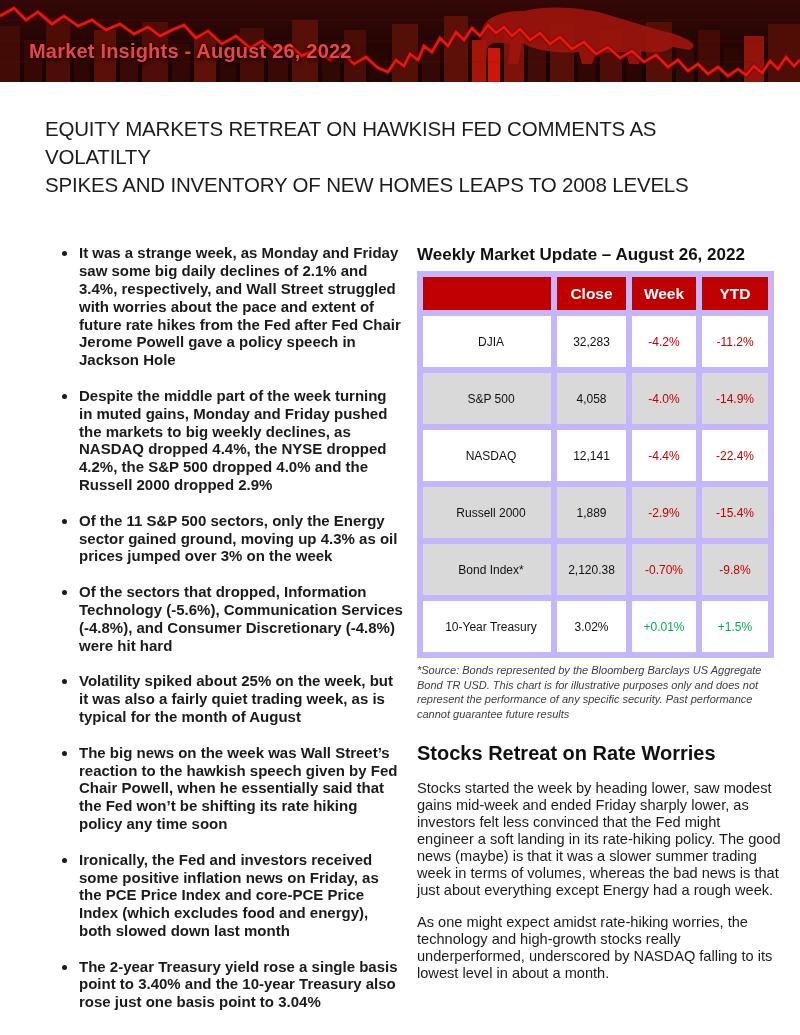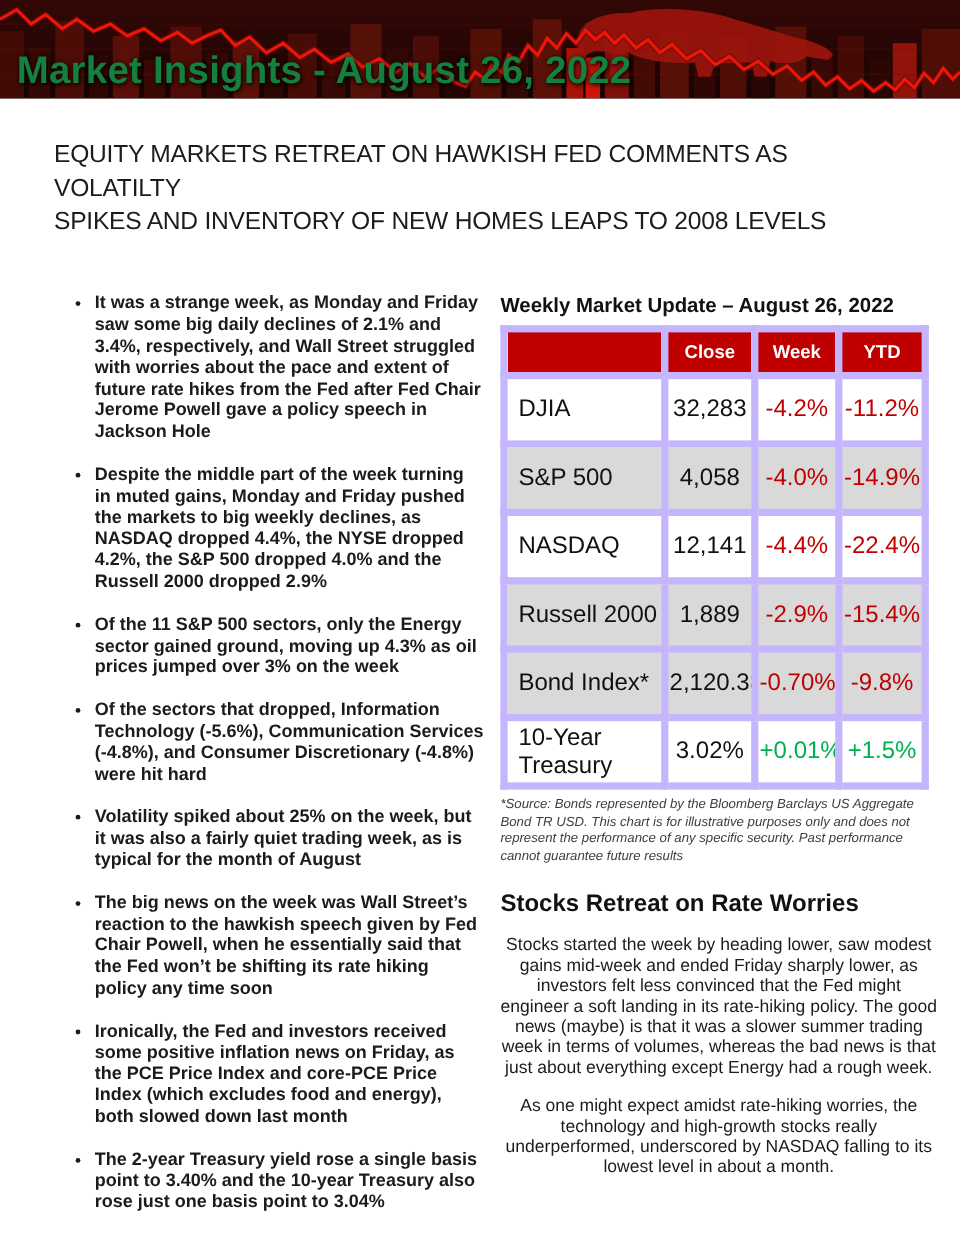--- a/index.html
+++ b/index.html
@@ -5,22 +5,22 @@
   html,body{margin:0;padding:0;}
   body{
     width:800px;height:1035px;background:#ffffff;position:relative;overflow:hidden;
     font-family:"Liberation Sans", sans-serif;color:#1b1b1b;
     -webkit-font-smoothing:antialiased;
   }
   
   .banner{position:relative;width:800px;height:82px;background:#1a0403;overflow:hidden;}
   .banner svg{position:absolute;left:0;top:0;width:800px;height:82px;display:block;}
   .banner-title{
-    position:absolute;left:14px;top:40px;z-index:3;
-    color:#15803d;font-weight:bold;font-size:32px;letter-spacing:.2px;
+    position:absolute;left:29px;top:40px;z-index:3;
+    color:#ef4444;font-weight:bold;font-size:20px;letter-spacing:.2px;
     text-shadow:1px 2px 4px rgba(0,0,0,.85), 0 0 2px rgba(0,0,0,.6);
     white-space:nowrap;
   }
   
   .headline{
     margin:33px 44px 0 45px;
     font-size:20.5px;line-height:27.8px;letter-spacing:-.2px;color:#1c1c1c;
   }
   
   .columns{display:flex;margin:46px 0 0 45px;align-items:flex-start;}
@@ -37,35 +37,35 @@
   table.market{border-collapse:collapse;table-layout:fixed;width:351px;}
   table.market col:nth-child(1){width:134px;}
   table.market col:nth-child(2){width:75px;}
   table.market col:nth-child(3){width:70px;}
   table.market col:nth-child(4){width:72px;}
   table.market th, table.market td{border:6px solid #c4b5fd;overflow:hidden;}
   table.market thead th{
     background:var(--header-red,#c00000);color:#fff;font-weight:bold;font-size:15.5px;
     height:31px;text-align:center;
   }
-  table.market td{height:49px;font-size:20px;background:#fff;}
+  table.market td{height:49px;font-size:12px;background:#fff;text-align:center;}
   table.market tr.alt td{background:var(--row-alt,#d9d9d9);}
   td.label{text-align:left;padding-left:9px;color:#111;}
   td.close{text-align:center;color:#111;}
   td.week, td.ytd{text-align:center;}
   td.down{color:var(--negative,#c00000);}
   td.up{color:var(--positive,#00b050);}
   
   .footnote{
     width:354px;margin-top:5px;
     font-size:11px;font-style:italic;line-height:1.32;color:#3d3d3d;
   }
   
   .section-heading{font-size:20px;font-weight:bold;color:#111;margin:21px 0 0 0;}
-  .commentary p{font-size:14.6px;line-height:16.9px;margin:15px 0 0 0;width:364px;color:#1b1b1b;text-align:center;}
+  .commentary p{font-size:14.6px;line-height:16.9px;margin:15px 0 0 0;width:364px;color:#1b1b1b;}
 </style>
 </head>
 <body>
 
 <div class="banner">
   <svg viewBox="0 0 800 82" preserveAspectRatio="none">
     <defs>
       <linearGradient id="bg" x1="0" y1="0" x2="0" y2="1">
         <stop offset="0" stop-color="#330806"></stop>
         <stop offset="1" stop-color="#170302"></stop>

